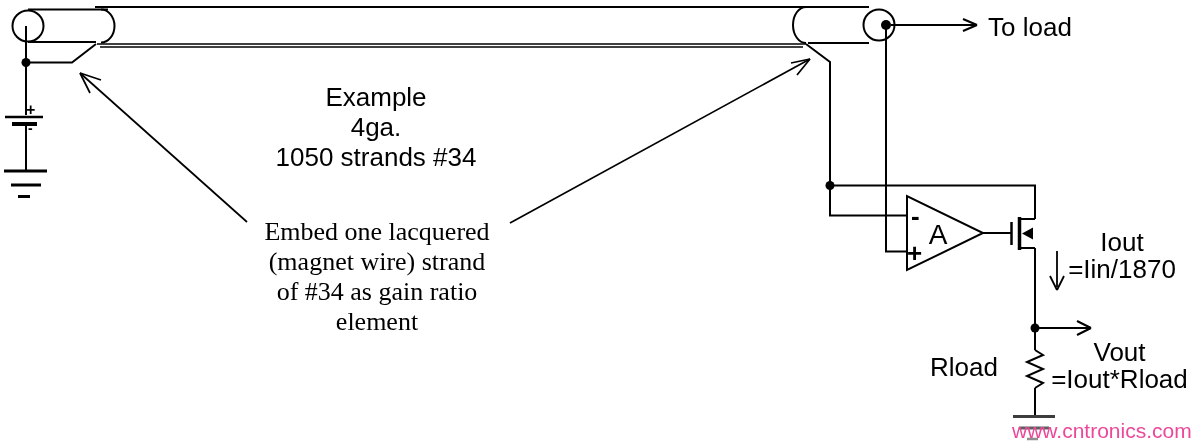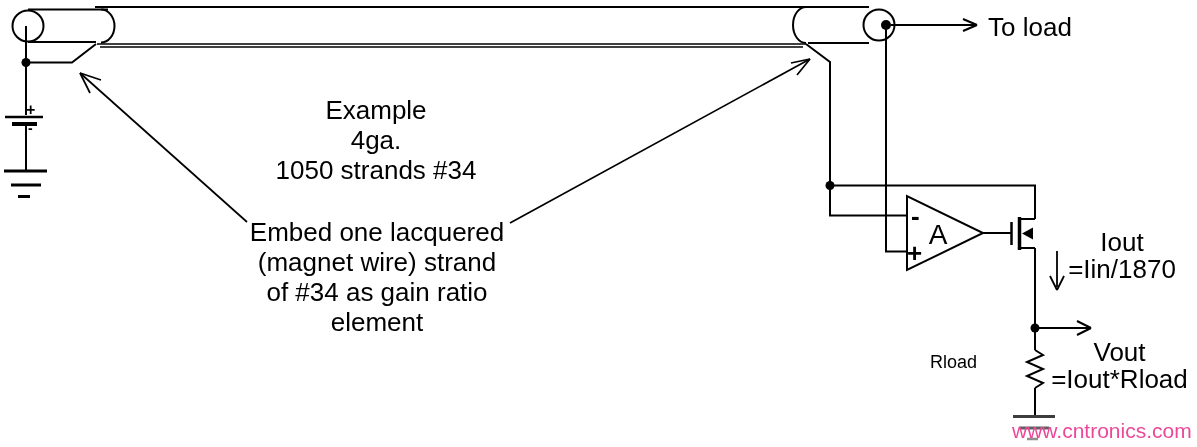--- a/index.html
+++ b/index.html
@@ -1,26 +1,26 @@
 <!DOCTYPE html>
 <html><head>
 <meta charset="utf-8">
 <style>
   html,body{margin:0;padding:0;background:#fff;}
   .stage{position:relative;width:1197px;height:447px;background:#fff;overflow:hidden;
          font-family:"Liberation Sans",sans-serif;color:#000;}
   .stage svg{position:absolute;left:0;top:0;}
   .lbl{position:absolute;white-space:pre-line;color:#000;}
   .lbl.center{text-align:center;}
-  #example-note{left:225px;top:95px;width:302px;font-size:26px;line-height:30px;}
-  #embed-note{left:226px;top:217px;width:302px;font-size:26px;line-height:30px;}
+  #example-note{left:225px;top:82px;width:302px;font-size:26px;line-height:30px;}
+  #embed-note{left:226px;top:217px;width:302px;font-size:26px;line-height:30px;font-family:Liberation Serif, serif;}
   #to-load{left:988px;top:12px;font-size:26px;}
   #iout-label{left:1052px;top:229px;width:140px;font-size:26px;line-height:26.5px;}
   #vout-label{left:1049px;top:339px;width:141px;font-size:26px;line-height:27px;}
-  #rload-label{left:930px;top:352px;font-size:18px;}
+  #rload-label{left:930px;top:352px;font-size:26px;}
   #opamp-a{left:919px;top:219px;width:38px;font-size:28px;}
   #opamp-minus{left:911px;top:201px;font-size:26px;font-weight:bold;}
   #opamp-plus{left:907px;top:238px;font-size:26px;font-weight:bold;}
   #battery-plus{left:26px;top:101px;font-size:16px;font-weight:bold;}
   #battery-minus{left:28px;top:120px;font-size:14px;font-weight:bold;}
   #watermark{left:1012px;top:419px;font-size:21px;color:#ec4899;}
 </style>
 </head>
 <body>
 

